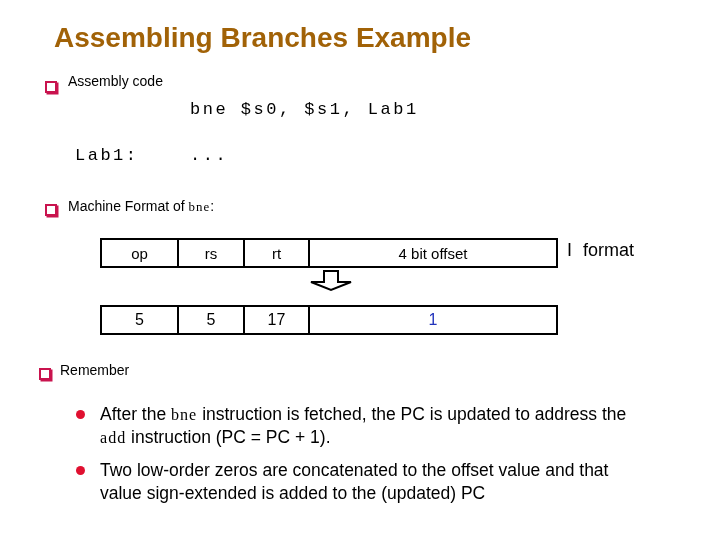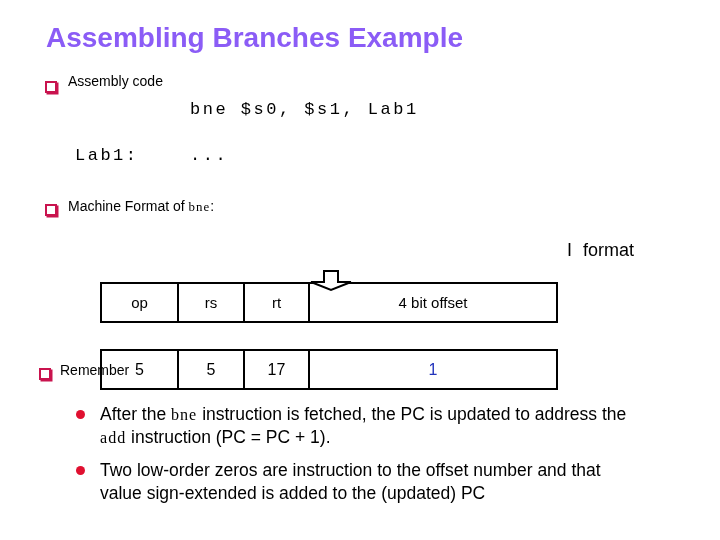--- a/index.html
+++ b/index.html
@@ -1,19 +1,19 @@
 <!DOCTYPE html>
 <html><head>
 <meta charset="utf-8">
 <style>
   html,body{margin:0;padding:0;background:#fff;}
   .slide{position:relative;width:720px;height:540px;background:#ffffff;overflow:hidden;
          font-family:"Liberation Sans",sans-serif;color:#000;}
-  .title{position:absolute;left:46px;top:22px;font-size:28px;font-weight:bold;
-         color:#8b5cf6;white-space:nowrap;}
+  .title{position:absolute;left:54px;top:22px;font-size:28px;font-weight:bold;
+         color:#a16207;white-space:nowrap;}
   
   .sq{position:absolute;width:8px;height:8px;background:#fff;border:2.5px solid #C9134E;
       box-shadow:1.5px 1.5px 0 #C9134E;}
   #sq-assembly{left:45px;top:81px}
   #sq-mf{left:45px;top:204px}
   #sq-rem{left:39px;top:368px}
   
   .h2{position:absolute;font-size:14px;white-space:nowrap;}
   #h-assembly{left:68px;top:73px}
   #h-mf{left:68px;top:198px}
@@ -21,22 +21,22 @@
   .mono-inline{font-family:Liberation Serif, serif;
                font-size:0.92em;letter-spacing:1px;}
   
   .codeline{position:absolute;font-family:"Liberation Mono","DejaVu Sans Mono",monospace;
             font-size:17px;letter-spacing:2.5px;white-space:pre;}
   #code-bne{left:190px;top:100px}
   #code-add{left:190px;top:123px}
   #code-lab{left:75px;top:146px}
   #code-dots{left:190px;top:146px}
   
-  .frow{position:absolute;left:100px;width:458px;height:41px;border:2px solid #000;
-        display:flex;box-sizing:border-box;background:#fff;margin-top:44px;}
+  .frow{position:absolute;left:100px;width:458px;height:30px;border:2px solid #000;
+        display:flex;box-sizing:border-box;background:#fff;}
   #row-head{top:238px}
   #row-val{top:305px}
   .fcell{display:flex;align-items:center;justify-content:center;font-size:15px;
          border-right:2px solid #000;box-sizing:border-box;white-space:nowrap;}
   .fcell.last{border-right:none}
   .w0{width:77px}.w1{width:66px}.w2{width:65px}.w3{flex:1}
   #row-val .fcell{font-size:16px}
   .val-blue{color:#2233BB}
   
   #iformat{position:absolute;left:567px;top:240px;font-size:18px;display:flex;gap:11px;
@@ -91,15 +91,15 @@
     <div class="fcell w3 last val-blue">1</div>
   </div>
 
   <div class="sq" id="sq-rem"></div>
   <div class="h2" id="h-rem">Remember</div>
 
   <div class="dot" id="dot1"></div>
   <div class="subtext" id="item1"><span>After the </span><span class="mono-inline">bne</span><span> instruction is fetched, the PC is updated to address the</span><br><span class="mono-inline">add</span><span> instruction (PC = PC + 1).</span></div>
 
   <div class="dot" id="dot2"></div>
-  <div class="subtext" id="item2"><span>Two low-order zeros are instruction to the offset number and that</span><br><span>value sign-extended is added to the (updated) PC</span></div>
+  <div class="subtext" id="item2"><span>Two low-order zeros are concatenated to the offset value and that</span><br><span>value sign-extended is added to the (updated) PC</span></div>
 
 </div>
 
 </body></html>

